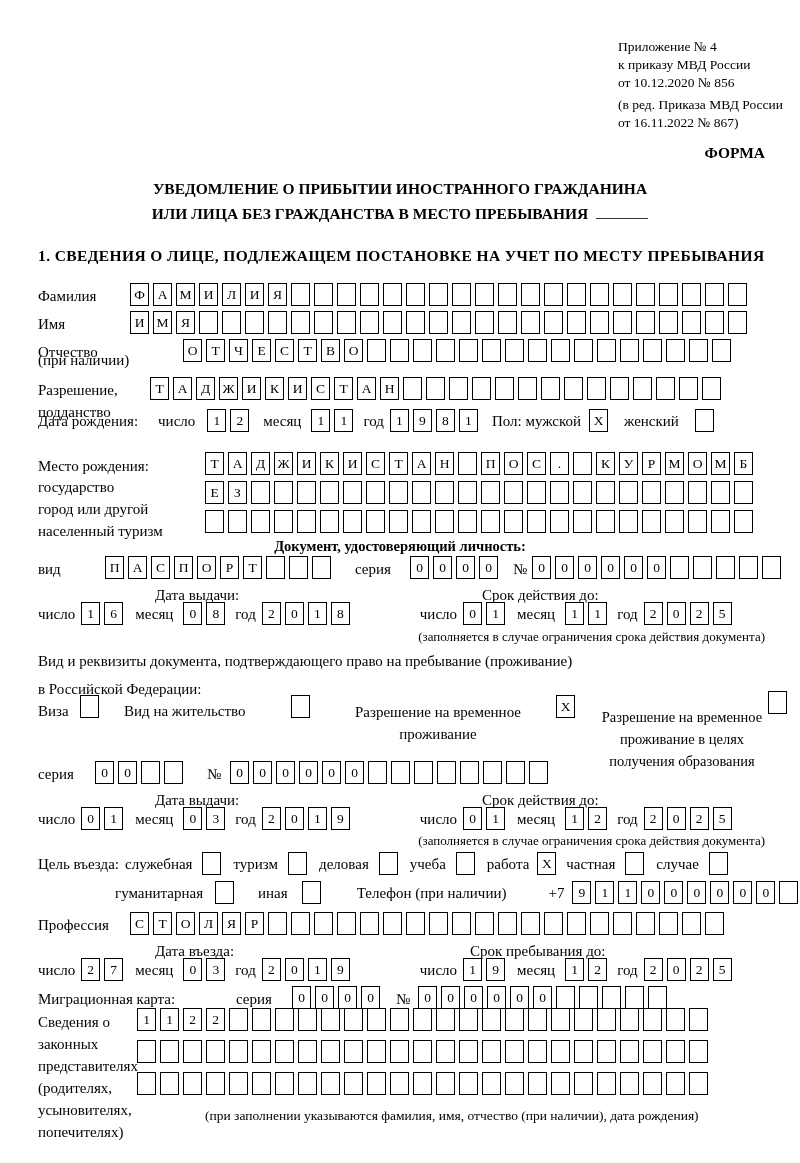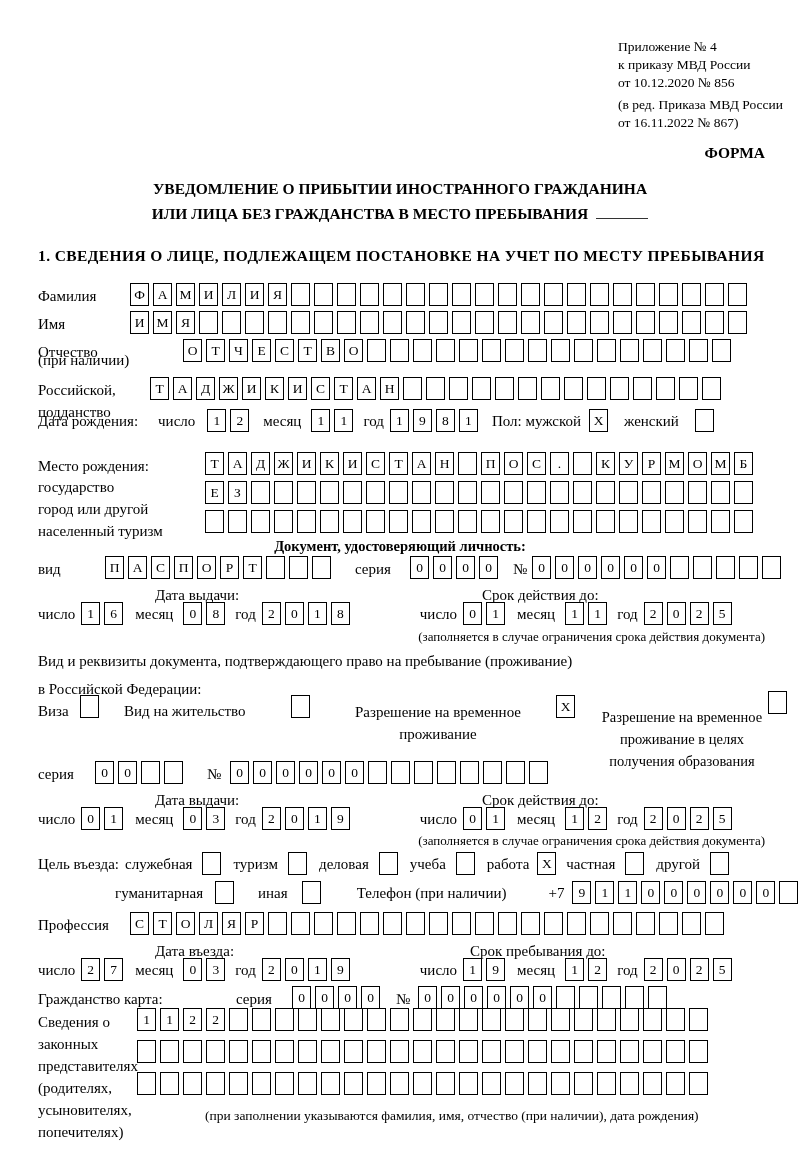--- a/index.html
+++ b/index.html
@@ -130,21 +130,21 @@
       <span class="cell"></span>
       <span class="cell"></span>
       <span class="cell"></span>
       <span class="cell"></span>
       <span class="cell"></span>
       <span class="cell"></span>
       <span class="cell"></span>
       <span class="cell"></span>
     </div>
 
-  <div class="abs lbl" style="left:38px;top:380px;">Российской,</div>
+  <div class="abs lbl" style="left:38px;top:380px;">Разрешение,</div>
   <div class="abs lbl" style="left:38px;top:402px;">подданство</div>
   <div class="abs cells" style="left:150px;top:377px;">
       <span class="cell">Т</span>
       <span class="cell">А</span>
       <span class="cell">Д</span>
       <span class="cell">Ж</span>
       <span class="cell">И</span>
       <span class="cell">К</span>
       <span class="cell">И</span>
       <span class="cell">С</span>
@@ -471,21 +471,21 @@
         <span class="cell"></span>
       </span>
     <span class="lbl" style="margin-left:12px;">работа</span>
     <span class="cells" style="margin-left:8px;">
         <span class="cell">X</span>
       </span>
     <span class="lbl" style="margin-left:10px;">частная</span>
     <span class="cells" style="margin-left:10px;">
         <span class="cell"></span>
       </span>
-    <span class="lbl" style="margin-left:12px;">другой</span>
+    <span class="lbl" style="margin-left:12px;">случае</span>
     <span class="cells" style="margin-left:10px;">
         <span class="cell"></span>
       </span>
   </div>
 
   <div class="abs flexrow" style="left:115px;top:881px;">
     <span class="lbl">гуманитарная</span>
     <span class="cells" style="margin-left:12px;">
         <span class="cell"></span>
       </span>
@@ -572,21 +572,21 @@
       </span>
     <span class="lbl" style="margin-left:10px;">год</span>
     <span class="cells" style="margin-left:6px;">
         <span class="cell">2</span>
         <span class="cell">0</span>
         <span class="cell">2</span>
         <span class="cell">5</span>
       </span>
   </div>
 
-  <div class="abs lbl" style="left:38px;top:989px;">Гражданство карта:</div>
+  <div class="abs lbl" style="left:38px;top:989px;">Миграционная карта:</div>
   <div class="abs lbl" style="left:236px;top:989px;">серия</div>
   <div class="abs cells" style="left:292px;top:986px;">
       <span class="cell">0</span>
       <span class="cell">0</span>
       <span class="cell">0</span>
       <span class="cell">0</span>
     </div>
   <div class="abs lbl" style="left:396px;top:989px;">№</div>
   <div class="abs cells" style="left:418px;top:986px;">
       <span class="cell">0</span>

